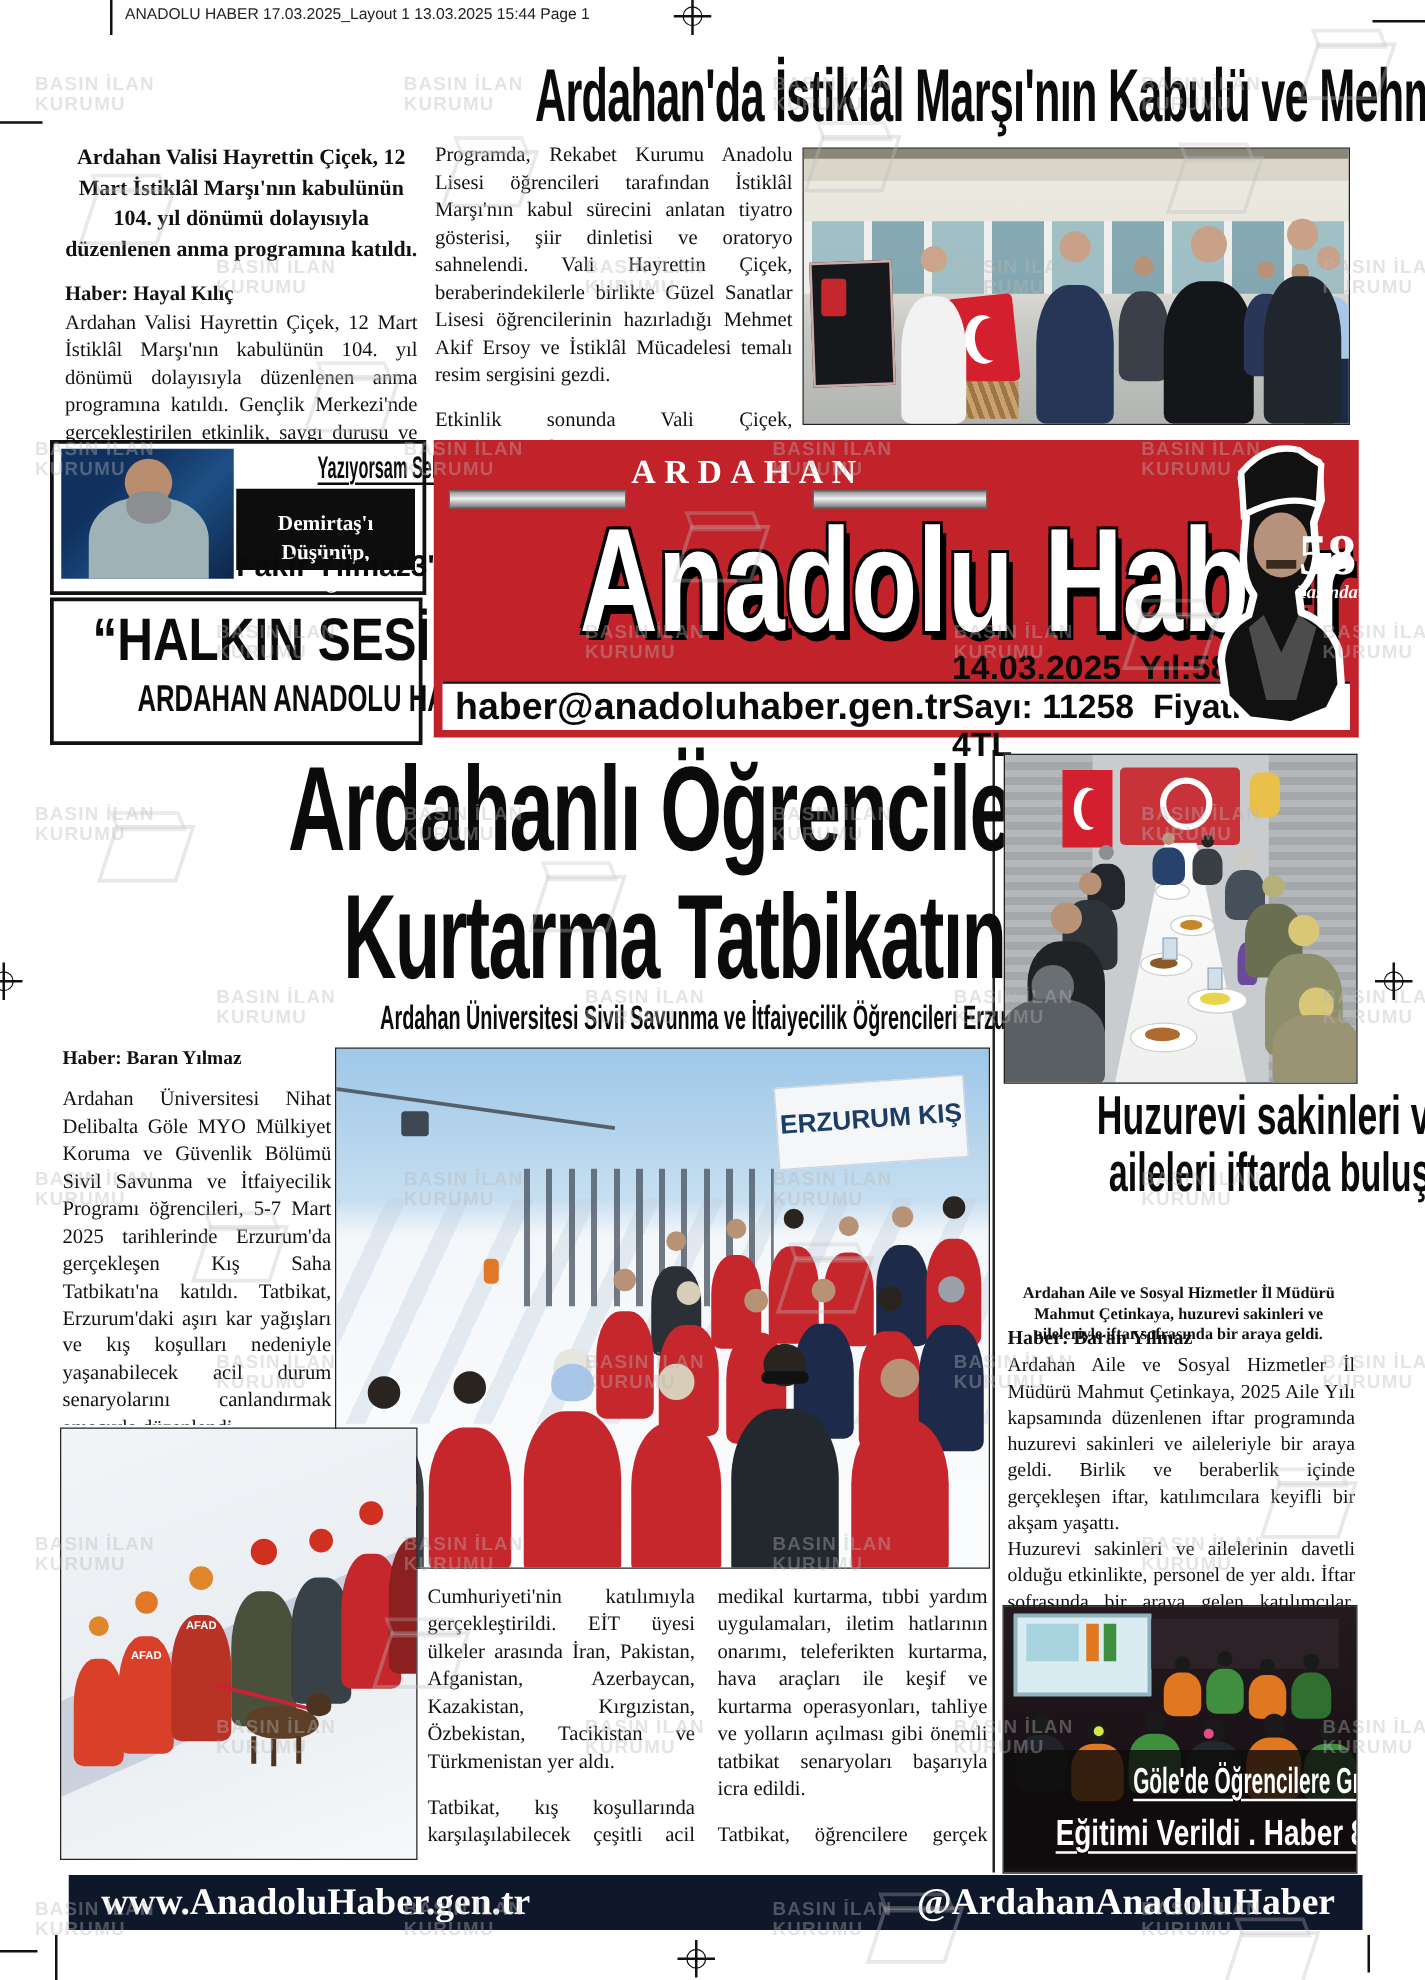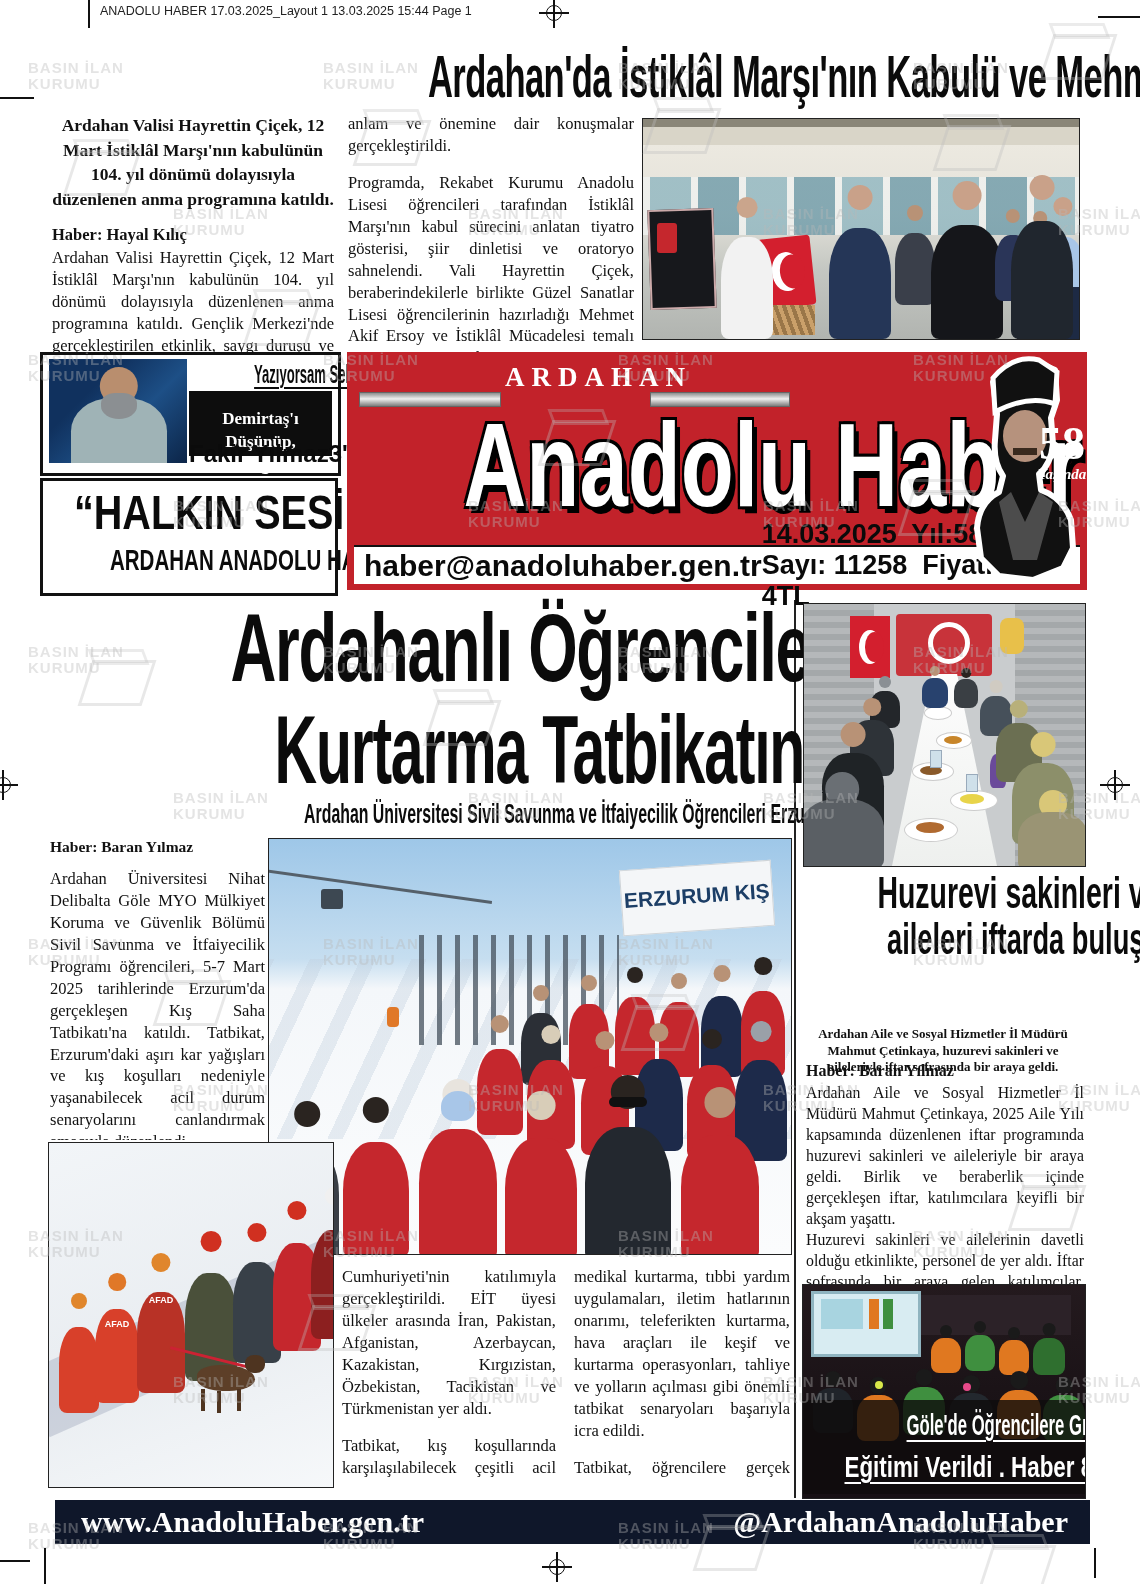--- a/index.html
+++ b/index.html
@@ -102,21 +102,20 @@
   <div class="abs ctr" style="left:50px;top:48px;width:1030px;height:58px;z-index:2;">
     <span class="hl fitx" style="font-size: 60px; line-height: 58px; letter-spacing: -1px; transform-origin: center center; transform: scaleX(0.576233);">Ardahan'da İstiklâl Marşı'nın Kabulü ve Mehmet Akif Ersoy Anıldı</span>
   </div>
 
   <div class="abs" style="left:52px;top:113px;width:282px;height:228px;z-index:2;">
     <div class="ctr" style="font-weight:bold;font-size:17.5px;line-height:1.4;">Ardahan Valisi Hayrettin Çiçek, 12 Mart İstiklâl Marşı'nın kabulünün 104. yıl dönümü dolayısıyla düzenlenen anma programına katıldı.</div>
     <div class="byline" style="margin-top:14px;">Haber: Hayal Kılıç</div>
     <p class="bp just" style="margin-top:2px;">Ardahan Valisi Hayrettin Çiçek, 12 Mart İstiklâl Marşı'nın kabulünün 104. yıl dönümü dolayısıyla düzenlenen anma programına katıldı. Gençlik Merkezi'nde gerçekleştirilen etkinlik, saygı duruşu ve İstiklâl Marşı'nın okunmasıyla başladı. Ardından Kur'an-ı Kerim tilaveti yapıldı ve günün</p>
   </div>
   <div class="abs" style="left:348px;top:113px;width:286px;height:228px;z-index:2;">
-    <p class="bp just">anlam ve önemine dair konuşmalar gerçekleştirildi.</p>
     <p class="bp just">Programda, Rekabet Kurumu Anadolu Lisesi öğrencileri tarafından İstiklâl Marşı'nın kabul sürecini anlatan tiyatro gösterisi, şiir dinletisi ve oratoryo sahnelendi. Vali Hayrettin Çiçek, beraberindekilerle birlikte Güzel Sanatlar Lisesi öğrencilerinin hazırladığı Mehmet Akif Ersoy ve İstiklâl Mücadelesi temalı resim sergisini gezdi.</p>
     <p class="bp just">Etkinlik sonunda Vali Çiçek, organizasyonda emeği geçen öğretmen ve öğrencileri tebrik ederek hatıra fotoğrafı çektirdi.</p>
   </div>
 
   <div class="photo" style="left:642px;top:118px;width:436px;height:220px;background:linear-gradient(#d9d5c8 0px,#d9d5c8 26px,#ece9e0 26px,#e4e2da 95px,#c4c7c2 150px,#b1b4b0 220px);z-index:2;">
     <div class="overlaybit" style="left:0;top:58px;width:436px;height:58px;background:repeating-linear-gradient(90deg,#f0f2f0 0 7px,#8fb6c0 7px 48px,#f0f2f0 48px 55px,#6d9aa8 55px 96px);opacity:.8;"></div>
     <div class="overlaybit" style="left:0;top:0;width:436px;height:8px;background:#8a8678;"></div>
     <div class="overlaybit" style="left:6px;top:90px;width:62px;height:96px;background:#17181c;border:2px solid #caa;transform:rotate(-2deg);"></div>
     <div class="overlaybit" style="left:14px;top:104px;width:20px;height:30px;background:#c5272d;border-radius:3px;"></div>
     <div class="flag" style="left:118px;top:118px;width:52px;height:70px;transform:rotate(-6deg);border-radius:4px;">

